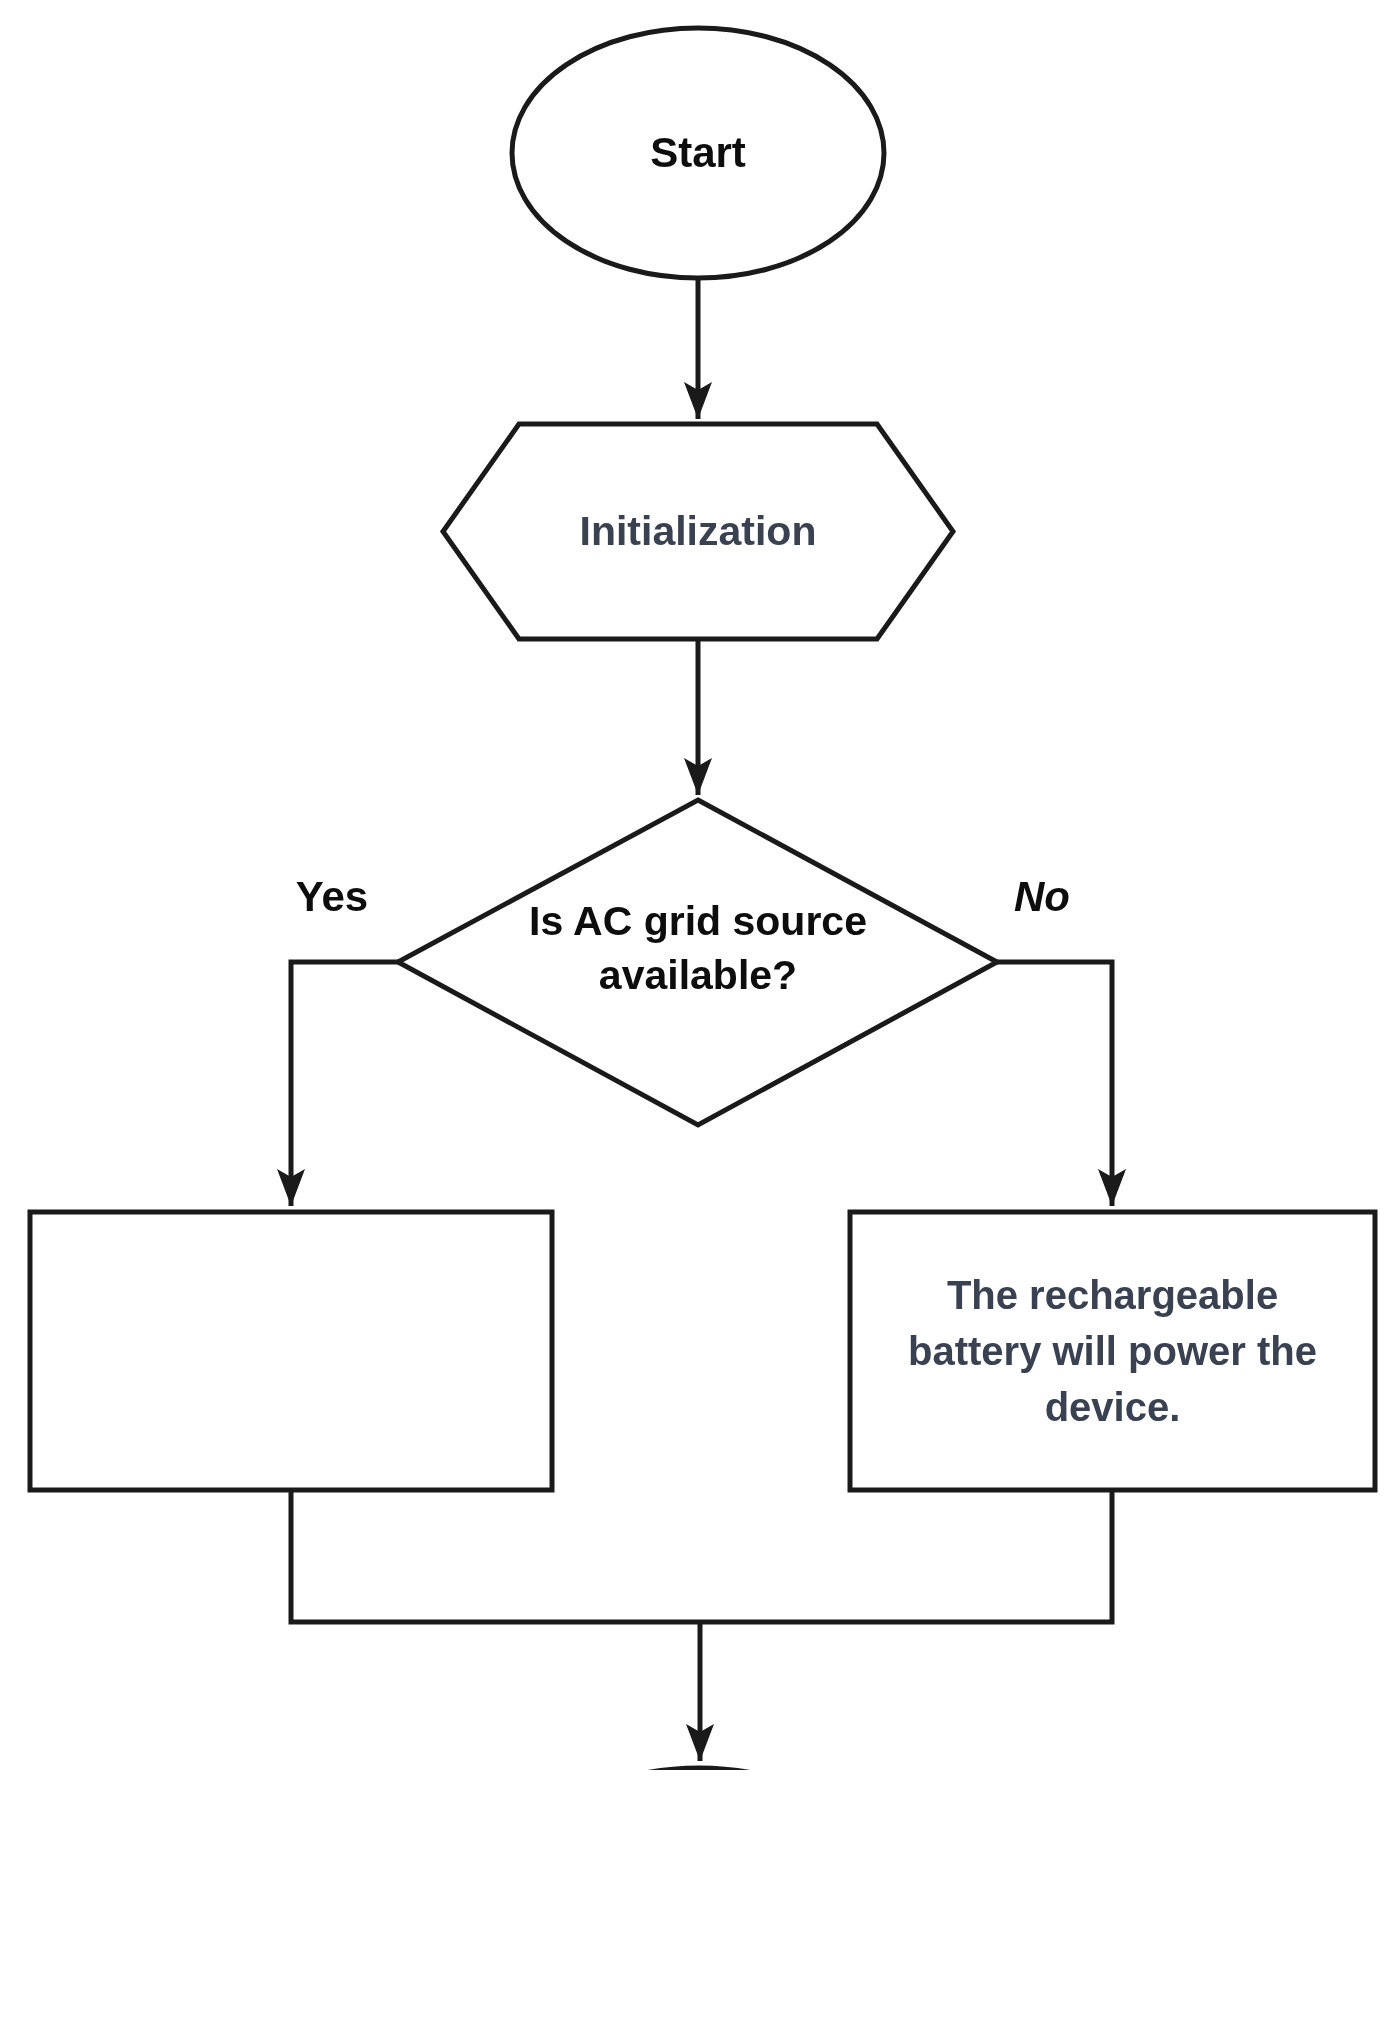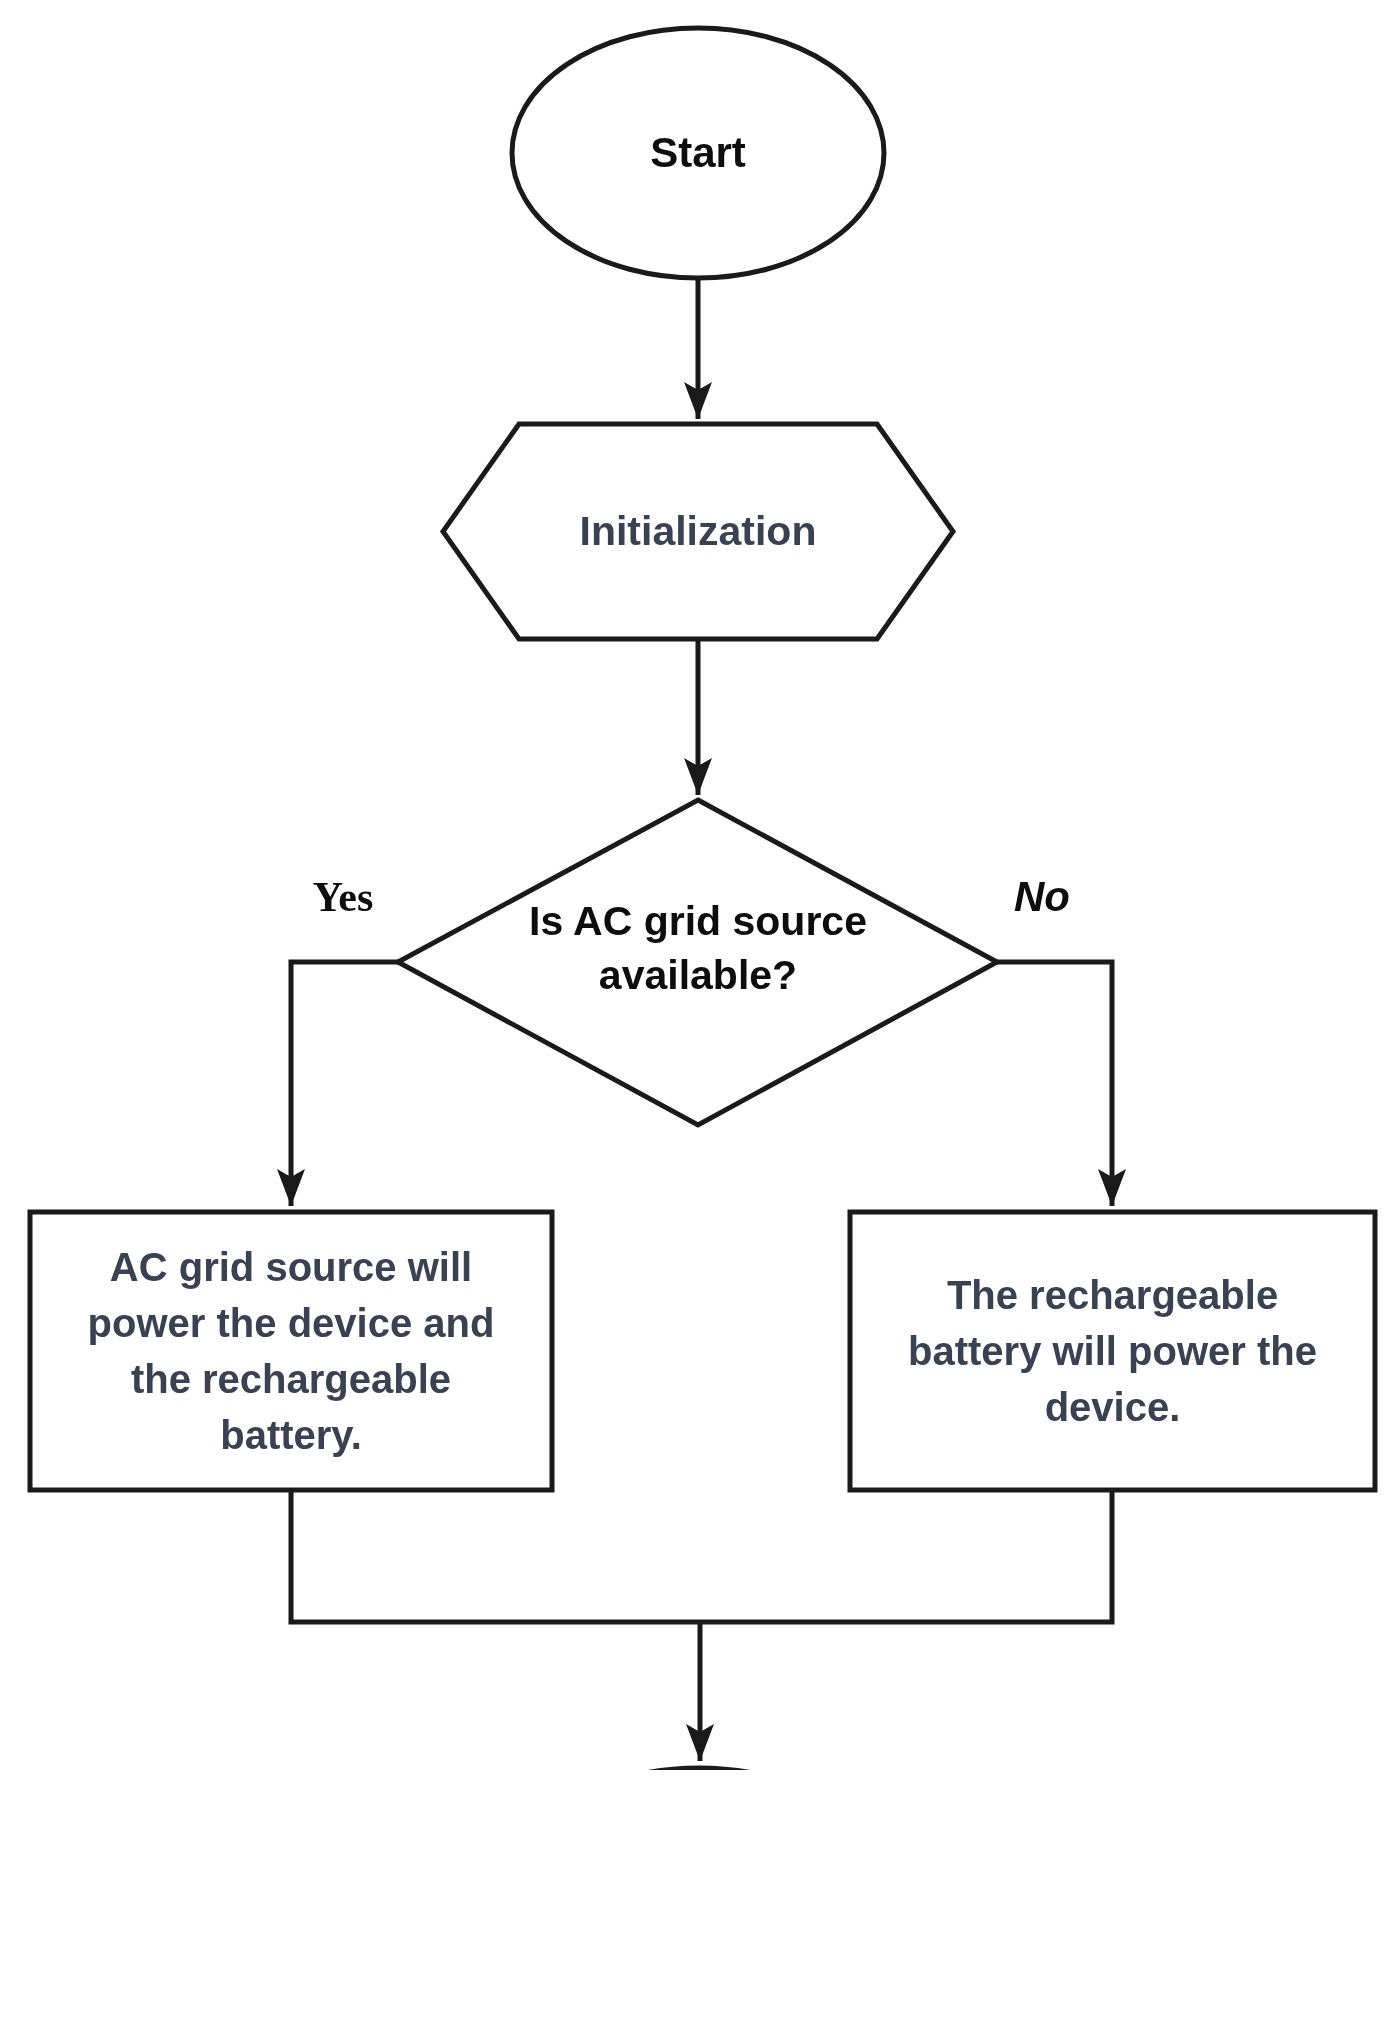--- a/index.html
+++ b/index.html
@@ -56,27 +56,23 @@
     <ellipse cx="699" cy="1885" rx="186" ry="117" fill="#ffffff" stroke="#1a1a1a" stroke-width="5"></ellipse>
   </svg>
 
   <div class="lbl c-black fs42" id="lbl-start" style="left:512px; top:28px; width:372px; height:250px;">Start</div>
 
   <div class="lbl c-black fs41" id="lbl-decision" style="left:398px; top:800px; width:600px; height:325px;">Is AC grid source
 available?</div>
 
   <div class="lbl c-slate fs41" id="lbl-init" style="left:443px; top:424px; width:510px; height:215px;">Initialization</div>
 
-  <div class="lbl c-black fs42" id="lbl-yes" style="left:273px; top:866px; width:140px; height:62px;font-family:Liberation Serif, serif;">Yes</div>
+  <div class="lbl c-black fs42" id="lbl-yes" style="left:262px; top:866px; width:140px; height:62px;">Yes</div>
 
   <div class="lbl c-black fs42" id="lbl-no" style="left:972px; top:866px; width:140px; height:62px;font-style:italic;">No</div>
 
-  <div class="lbl c-slate fs40" id="lbl-acbox" style="left:30px; top:1212px; width:522px; height:278px;">AC grid source will
-power the device and
-the rechargeable
-battery.</div>
 
   <div class="lbl c-slate fs40" id="lbl-battbox" style="left:850px; top:1212px; width:525px; height:278px;">The rechargeable
 battery will power the
 device.</div>
 
 
 </div>
 
 </body></html>

